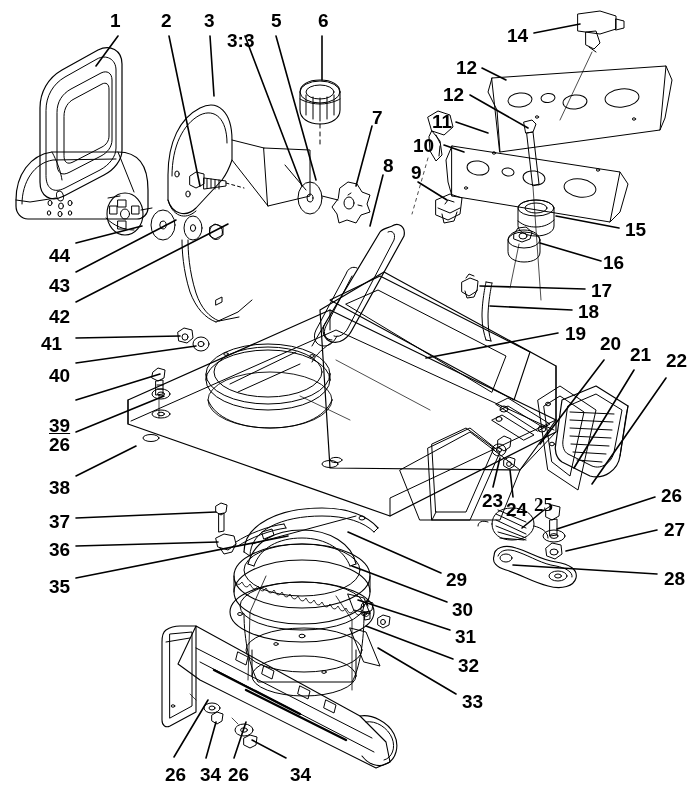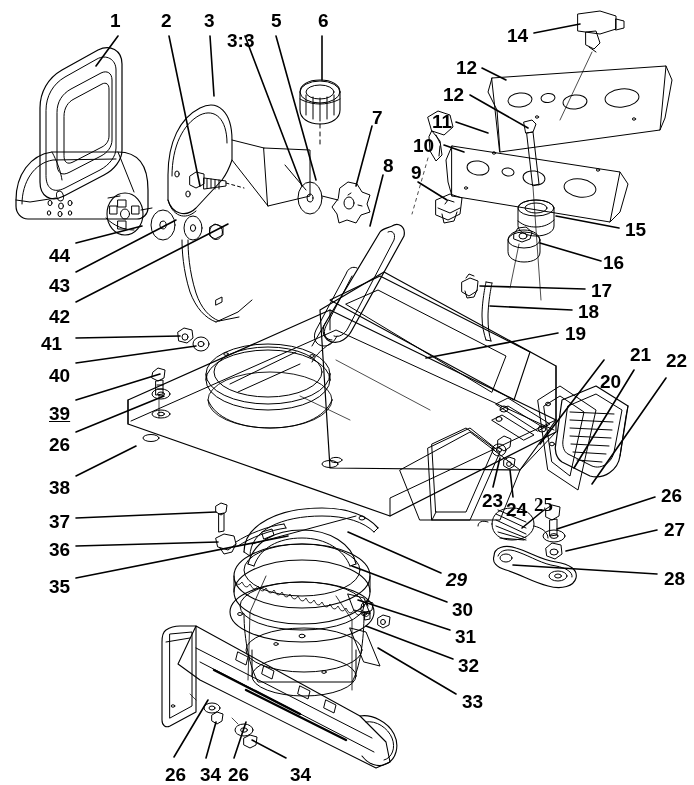--- a/index.html
+++ b/index.html
@@ -441,44 +441,44 @@
     <span class="callout" style="left:413px;top:136px;">10</span>
     <span class="callout" style="left:432px;top:112px;">11</span>
     <span class="callout" style="left:443px;top:85px;">12</span>
     <span class="callout" style="left:456px;top:58px;">12</span>
     <span class="callout" style="left:507px;top:26px;">14</span>
     <span class="callout" style="left:625px;top:220px;">15</span>
     <span class="callout" style="left:603px;top:253px;">16</span>
     <span class="callout" style="left:591px;top:281px;">17</span>
     <span class="callout" style="left:578px;top:302px;">18</span>
     <span class="callout" style="left:565px;top:324px;">19</span>
-    <span class="callout" style="left:600px;top:334px;margin-top:38px;">20</span>
+    <span class="callout" style="left:600px;top:334px;">20</span>
     <span class="callout" style="left:630px;top:345px;">21</span>
     <span class="callout" style="left:666px;top:351px;">22</span>
     <span class="callout" style="left:482px;top:491px;">23</span>
     <span class="callout" style="left:506px;top:500px;">24</span>
     <span class="callout" style="left:534px;top:495px;font-family:Liberation Serif, serif;">25</span>
     <span class="callout" style="left:661px;top:486px;">26</span>
     <span class="callout" style="left:664px;top:520px;">27</span>
     <span class="callout" style="left:664px;top:569px;">28</span>
-    <span class="callout" style="left:446px;top:570px;font-style:italic;">29</span>
+    <span class="callout" style="left:446px;top:570px;">29</span>
     <span class="callout" style="left:452px;top:600px;">30</span>
     <span class="callout" style="left:455px;top:627px;">31</span>
     <span class="callout" style="left:458px;top:656px;">32</span>
     <span class="callout" style="left:462px;top:692px;">33</span>
     <span class="callout" style="left:290px;top:765px;">34</span>
     <span class="callout" style="left:228px;top:765px;">26</span>
     <span class="callout" style="left:200px;top:765px;">34</span>
     <span class="callout" style="left:165px;top:765px;">26</span>
     <span class="callout" style="left:49px;top:577px;">35</span>
     <span class="callout" style="left:49px;top:540px;">36</span>
     <span class="callout" style="left:49px;top:512px;">37</span>
     <span class="callout" style="left:49px;top:478px;">38</span>
     <span class="callout" style="left:49px;top:435px;">26</span>
-    <span class="callout" style="left:49px;top:404px;text-decoration:underline;">39</span>
+    <span class="callout" style="left:49px;top:416px;text-decoration:underline;">39</span>
     <span class="callout" style="left:49px;top:366px;text-align:center;">40</span>
     <span class="callout" style="left:41px;top:334px;">41</span>
     <span class="callout" style="left:49px;top:307px;">42</span>
     <span class="callout" style="left:49px;top:276px;">43</span>
     <span class="callout" style="left:49px;top:246px;">44</span>
   </div>
 
   <svg id="leaders" width="694" height="785" style="position:absolute;left:0;top:0;pointer-events:none;">
     <g stroke="#000" stroke-width="1.6" stroke-linecap="round" fill="none">
       <line x1="118" y1="36" x2="96" y2="66"></line>

